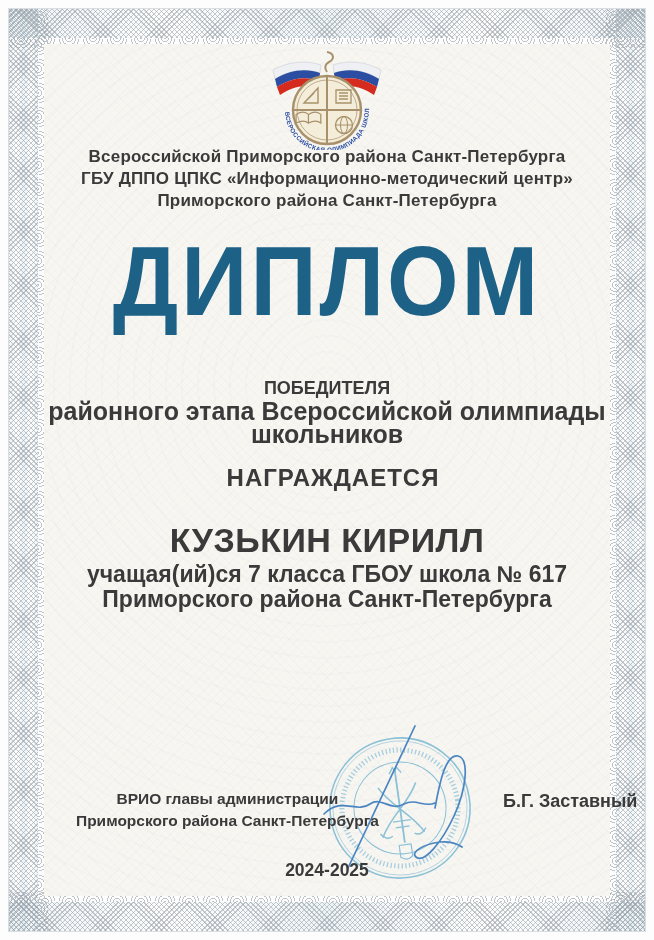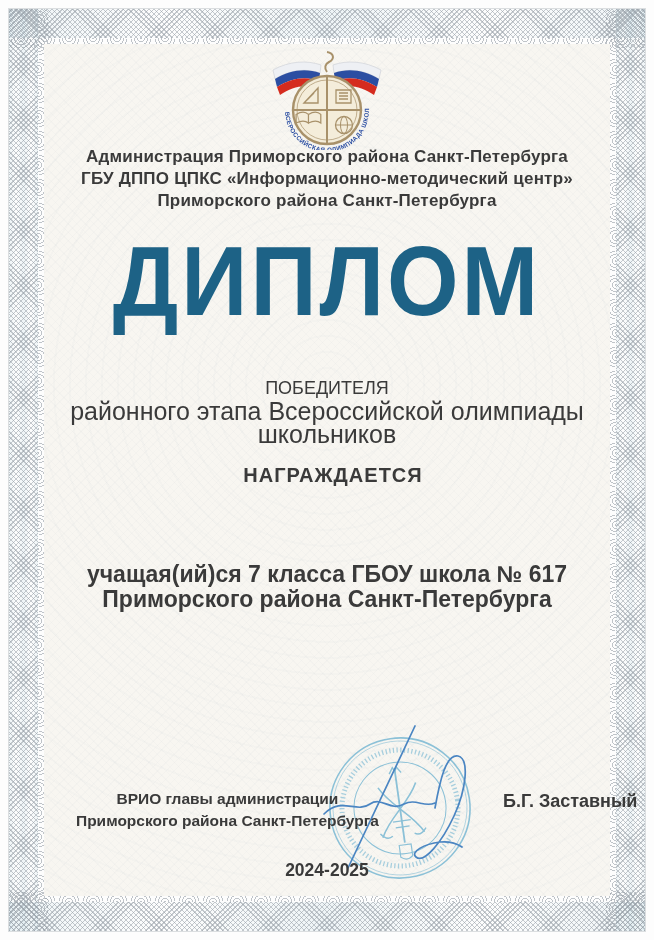--- a/index.html
+++ b/index.html
@@ -63,23 +63,23 @@
   }
   
   .abs{position:absolute;}
   .centered{left:0; right:0; text-align:center;}
   .logo-wrap{top:48px; display:flex; justify-content:center;}
   .header-block{top:146px; font-size:17px; font-weight:bold; line-height:22px; letter-spacing:.2px;}
   .main-title{
     top:231px; font-size:92px; font-weight:bold; letter-spacing:3px;
     color:var(--c-title); line-height:100px; transform:scaleY(1.06);
   }
-  .award-block{top:377px; font-size:18px; font-weight:normal; line-height:23px;}
+  .award-block{top:377px; font-size:18px; font-weight:bold; line-height:23px;}
   .award-block .mid{font-size:25px;}
-  .presented{top:464px; font-size:20px; font-weight:bold; letter-spacing:1px;margin-left:12px;}
+  .presented{top:464px; font-size:24px; font-weight:bold; letter-spacing:1px;margin-left:12px;}
   .recipient-name{top:518px; font-size:34px; font-weight:bold; letter-spacing:.5px; line-height:44px;}
   .recipient-details{top:562px; font-size:23px; font-weight:bold; line-height:24.5px;}
   .official-title{left:76px; top:788px; font-size:15.5px; font-weight:bold; line-height:21.5px; text-align:center;}
   .official-name{left:503px; top:791px; font-size:18px; font-weight:bold;}
   .year{top:860px; font-size:17.5px; font-weight:bold;}
   .stamp-wrap{left:325px; top:733px; width:150px; height:150px;}
   .sig-wrap{left:298px; top:716px; width:322px; height:172px;}
 </style>
 </head>
 <body>
@@ -132,34 +132,35 @@
       <defs>
           <path id="ringpath" d="M20,62 A42,42 0 0 0 104,62"></path>
         </defs>
       <text font-size="6.2" font-weight="bold" letter-spacing=".4" style="fill:var(--c-ring_blue)">
         <textPath href="#ringpath" startOffset="2">ВСЕРОССИЙСКАЯ ОЛИМПИАДА ШКОЛЬНИКОВ</textPath>
       </text>
     </svg>
   </div>
 
   <div class="abs centered header-block">
-    <div>Администрация Приморского района Санкт-Петербурга</div>
+    <div>Всероссийской Приморского района Санкт-Петербурга</div>
     <div>ГБУ ДППО ЦПКС «Информационно-методический центр»</div>
     <div>Приморского района Санкт-Петербурга</div>
   </div>
 
   <div class="abs centered main-title">ДИПЛОМ</div>
 
   <div class="abs centered award-block">
     <div>ПОБЕДИТЕЛЯ</div>
     <div class="mid">районного этапа Всероссийской олимпиады школьников</div>
   </div>
 
   <div class="abs centered presented">НАГРАЖДАЕТСЯ</div>
 
+  <div class="abs centered recipient-name">КУЗЬКИН КИРИЛЛ</div>
   <div class="abs centered recipient-details">
     <div>учащая(ий)ся 7 класса ГБОУ школа № 617</div>
     <div>Приморского района Санкт-Петербурга</div>
   </div>
 
   <div class="abs stamp-wrap">
     <svg width="150" height="150" viewBox="0 0 150 150">
       <g transform="rotate(-8 75 75)" style="stroke:var(--c-stamp)" fill="none" opacity=".85">
         <circle cx="75" cy="75" r="70" stroke-width="1.6"></circle>
         <circle cx="75" cy="75" r="67" stroke-width=".6"></circle>

